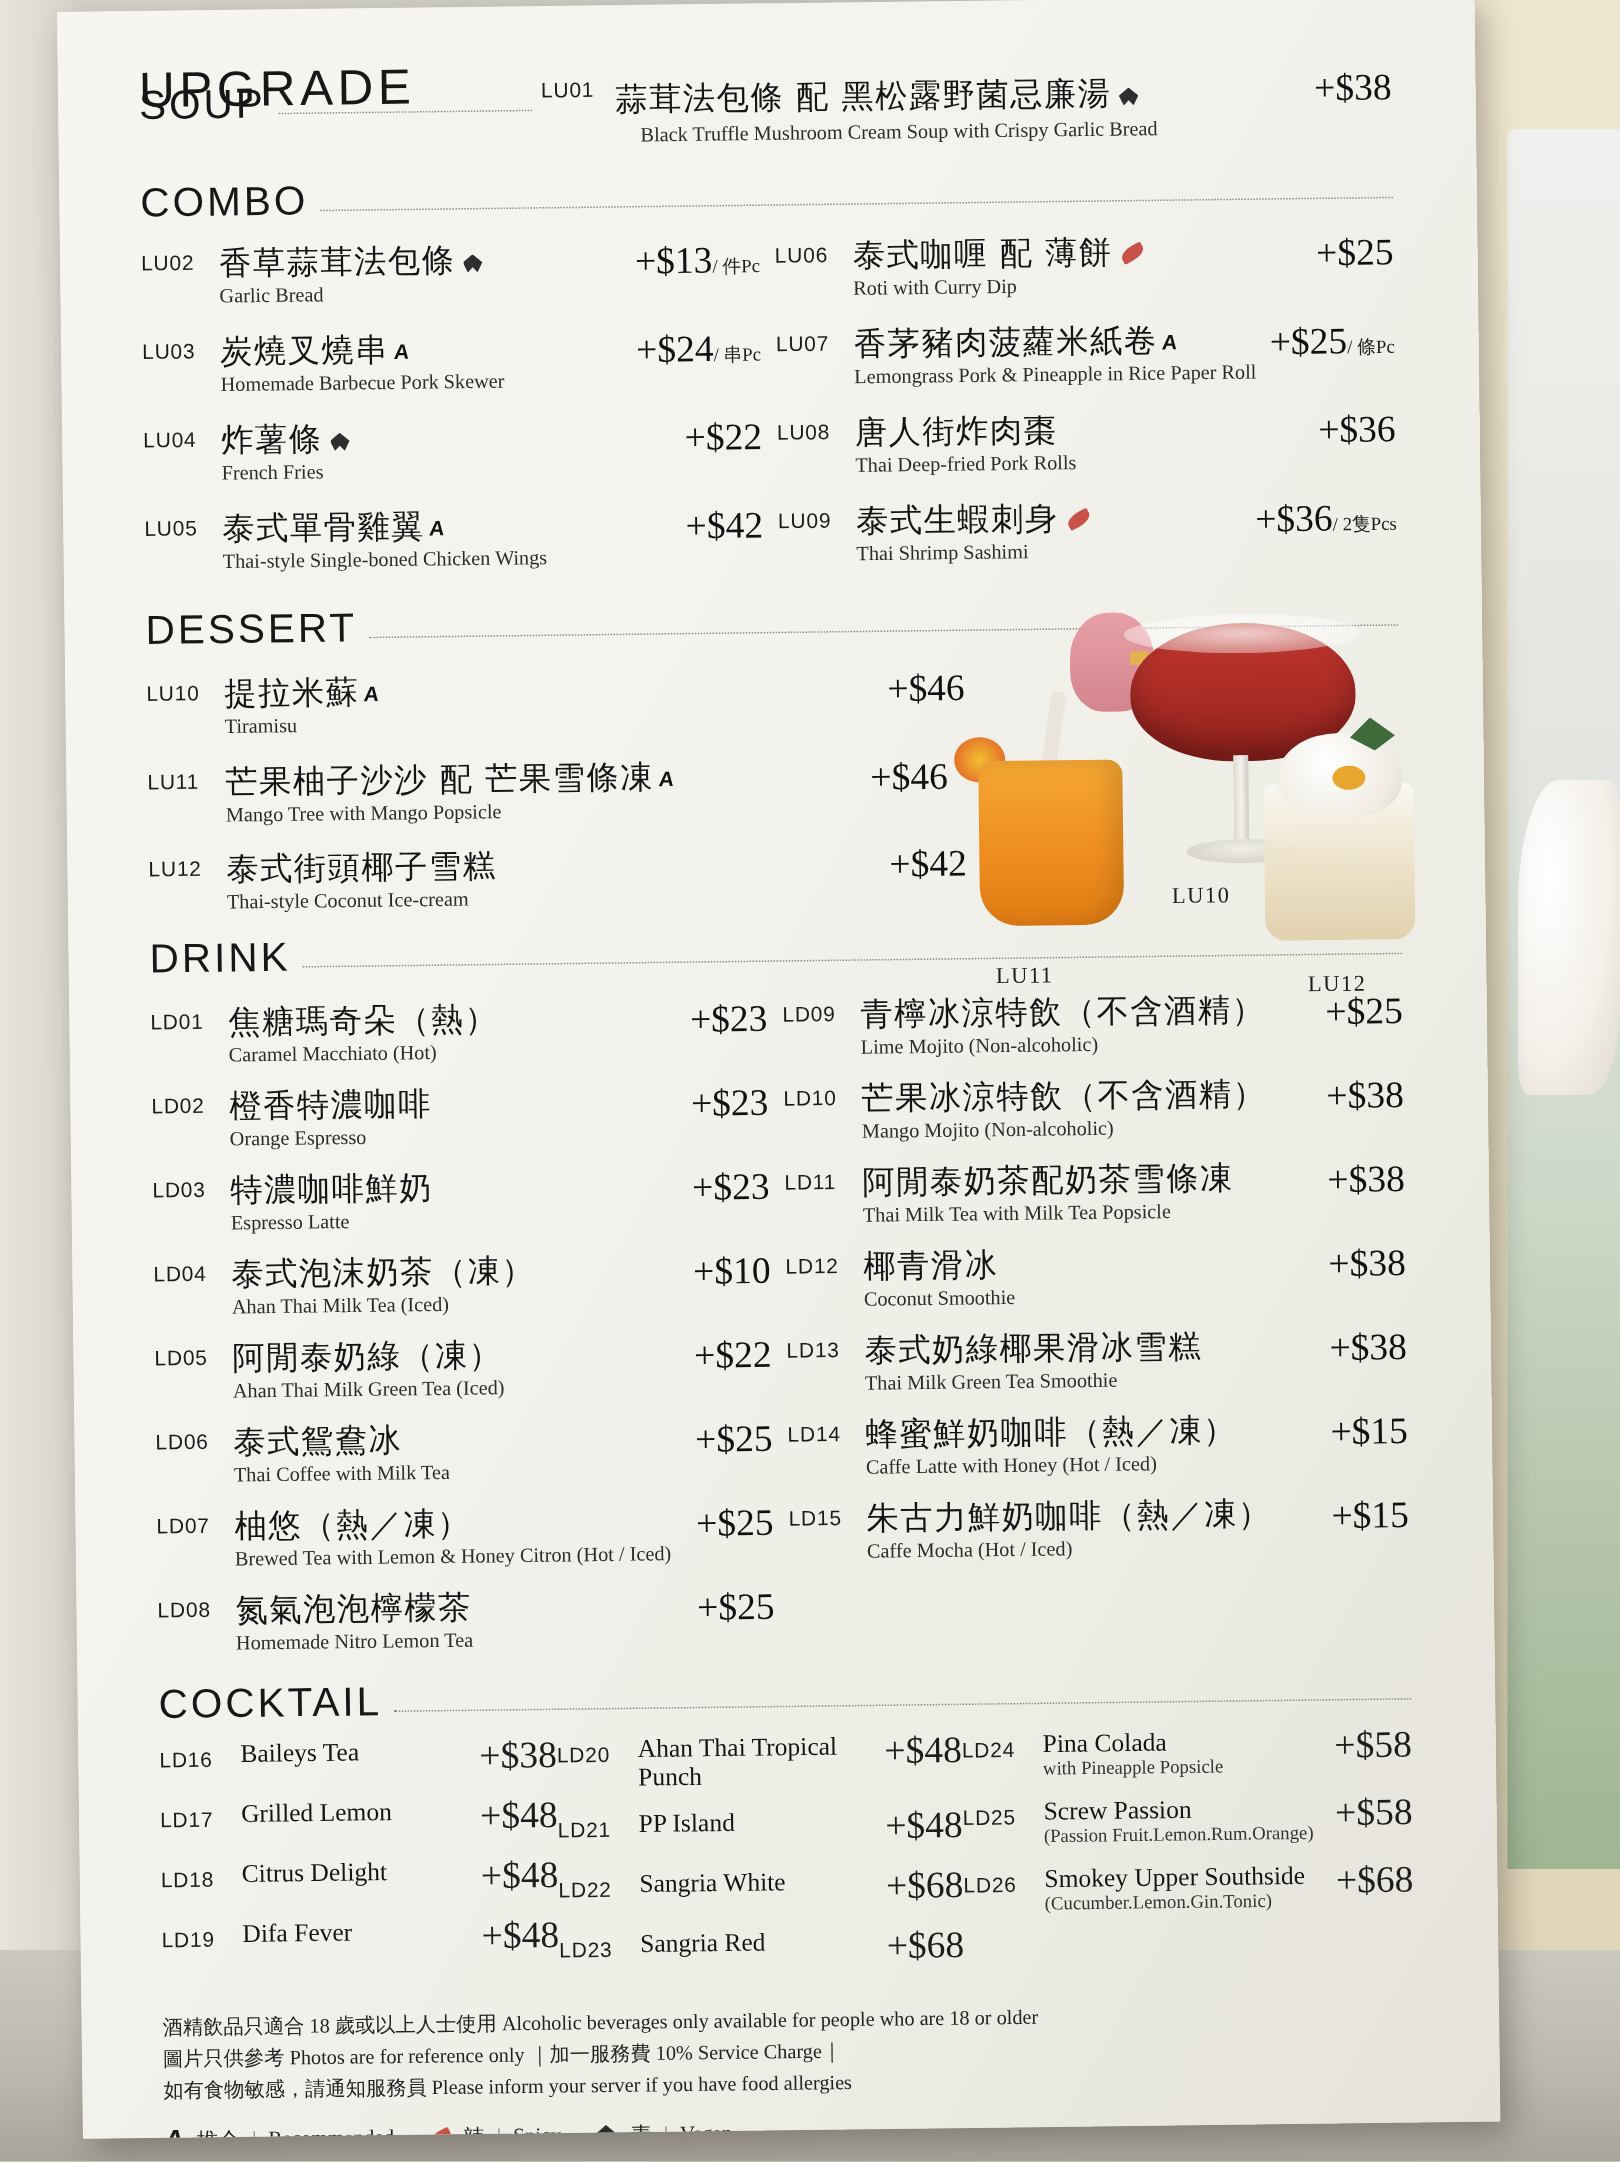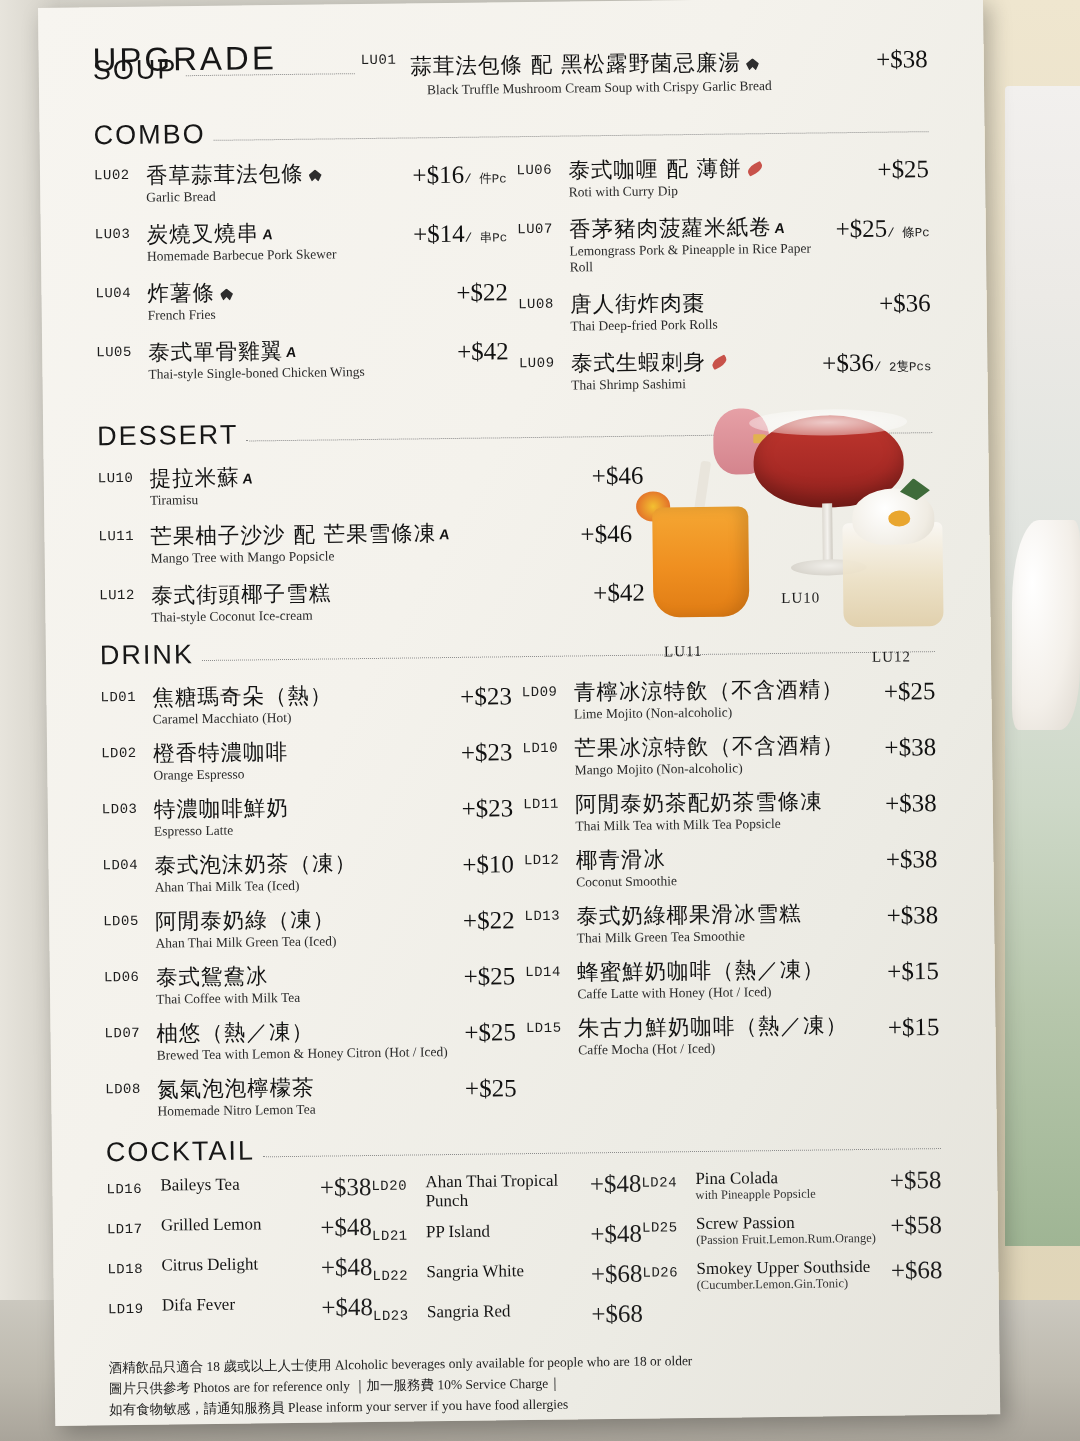--- a/index.html
+++ b/index.html
@@ -94,32 +94,32 @@
     flex: 1;
     border-bottom: 1px dotted #8c8c8c;
     margin: 0 0 9px 8px;
     height: 1px;
   }
 
   
   .cn { font-family: "DejaVu Serif", serif; font-size: 21.5px; letter-spacing: 1px; color:#141414;}
   .en { font-family: "Liberation Serif", serif; font-size: 13.5px; color:#2b2b2b; line-height:1.18;}
   .code {
-    font-family: Liberation Mono, monospace;
+    font-family: Liberation Sans, sans-serif;
     font-size: 14px;
     letter-spacing: 0.5px;
     color: #1c1c1c;
   }
   .price {
     font-family: "Liberation Serif", serif;
     font-size: 25px;
     color: #111;
     white-space: nowrap;
   }
-  .unit { font-size: 12.5px; font-family: Liberation Mono, monospace; }
+  .unit { font-size: 12.5px; }
 
   
   .badge {
     display:inline-block;
     font-family:"Liberation Sans", sans-serif;
     font-size: 14px;
     font-weight: 700;
     color:#111;
     transform: skewX(-6deg);
     margin-left: 3px;
@@ -315,30 +315,30 @@
 
       <div class="grid2">
         <div class="col left">
 
           <div class="item">
             <span class="code">LU02</span>
             <span class="names">
               <span class="cn">香草蒜茸法包條</span><span class="leaf"></span>
               <div class="en">Garlic Bread</div>
             </span>
-            <span class="pr"><span class="price">+$16</span><span class="unit">/ 件Pc</span></span>
+            <span class="pr"><span class="price">+$13</span><span class="unit">/ 件Pc</span></span>
           </div>
 
           <div class="item">
             <span class="code">LU03</span>
             <span class="names">
               <span class="cn">炭燒叉燒串</span><span class="badge">A</span>
               <div class="en">Homemade Barbecue Pork Skewer</div>
             </span>
-            <span class="pr"><span class="price">+$14</span><span class="unit">/ 串Pc</span></span>
+            <span class="pr"><span class="price">+$24</span><span class="unit">/ 串Pc</span></span>
           </div>
 
           <div class="item">
             <span class="code">LU04</span>
             <span class="names">
               <span class="cn">炸薯條</span><span class="leaf"></span>
               <div class="en">French Fries</div>
             </span>
             <span class="pr"><span class="price">+$22</span></span>
           </div>

